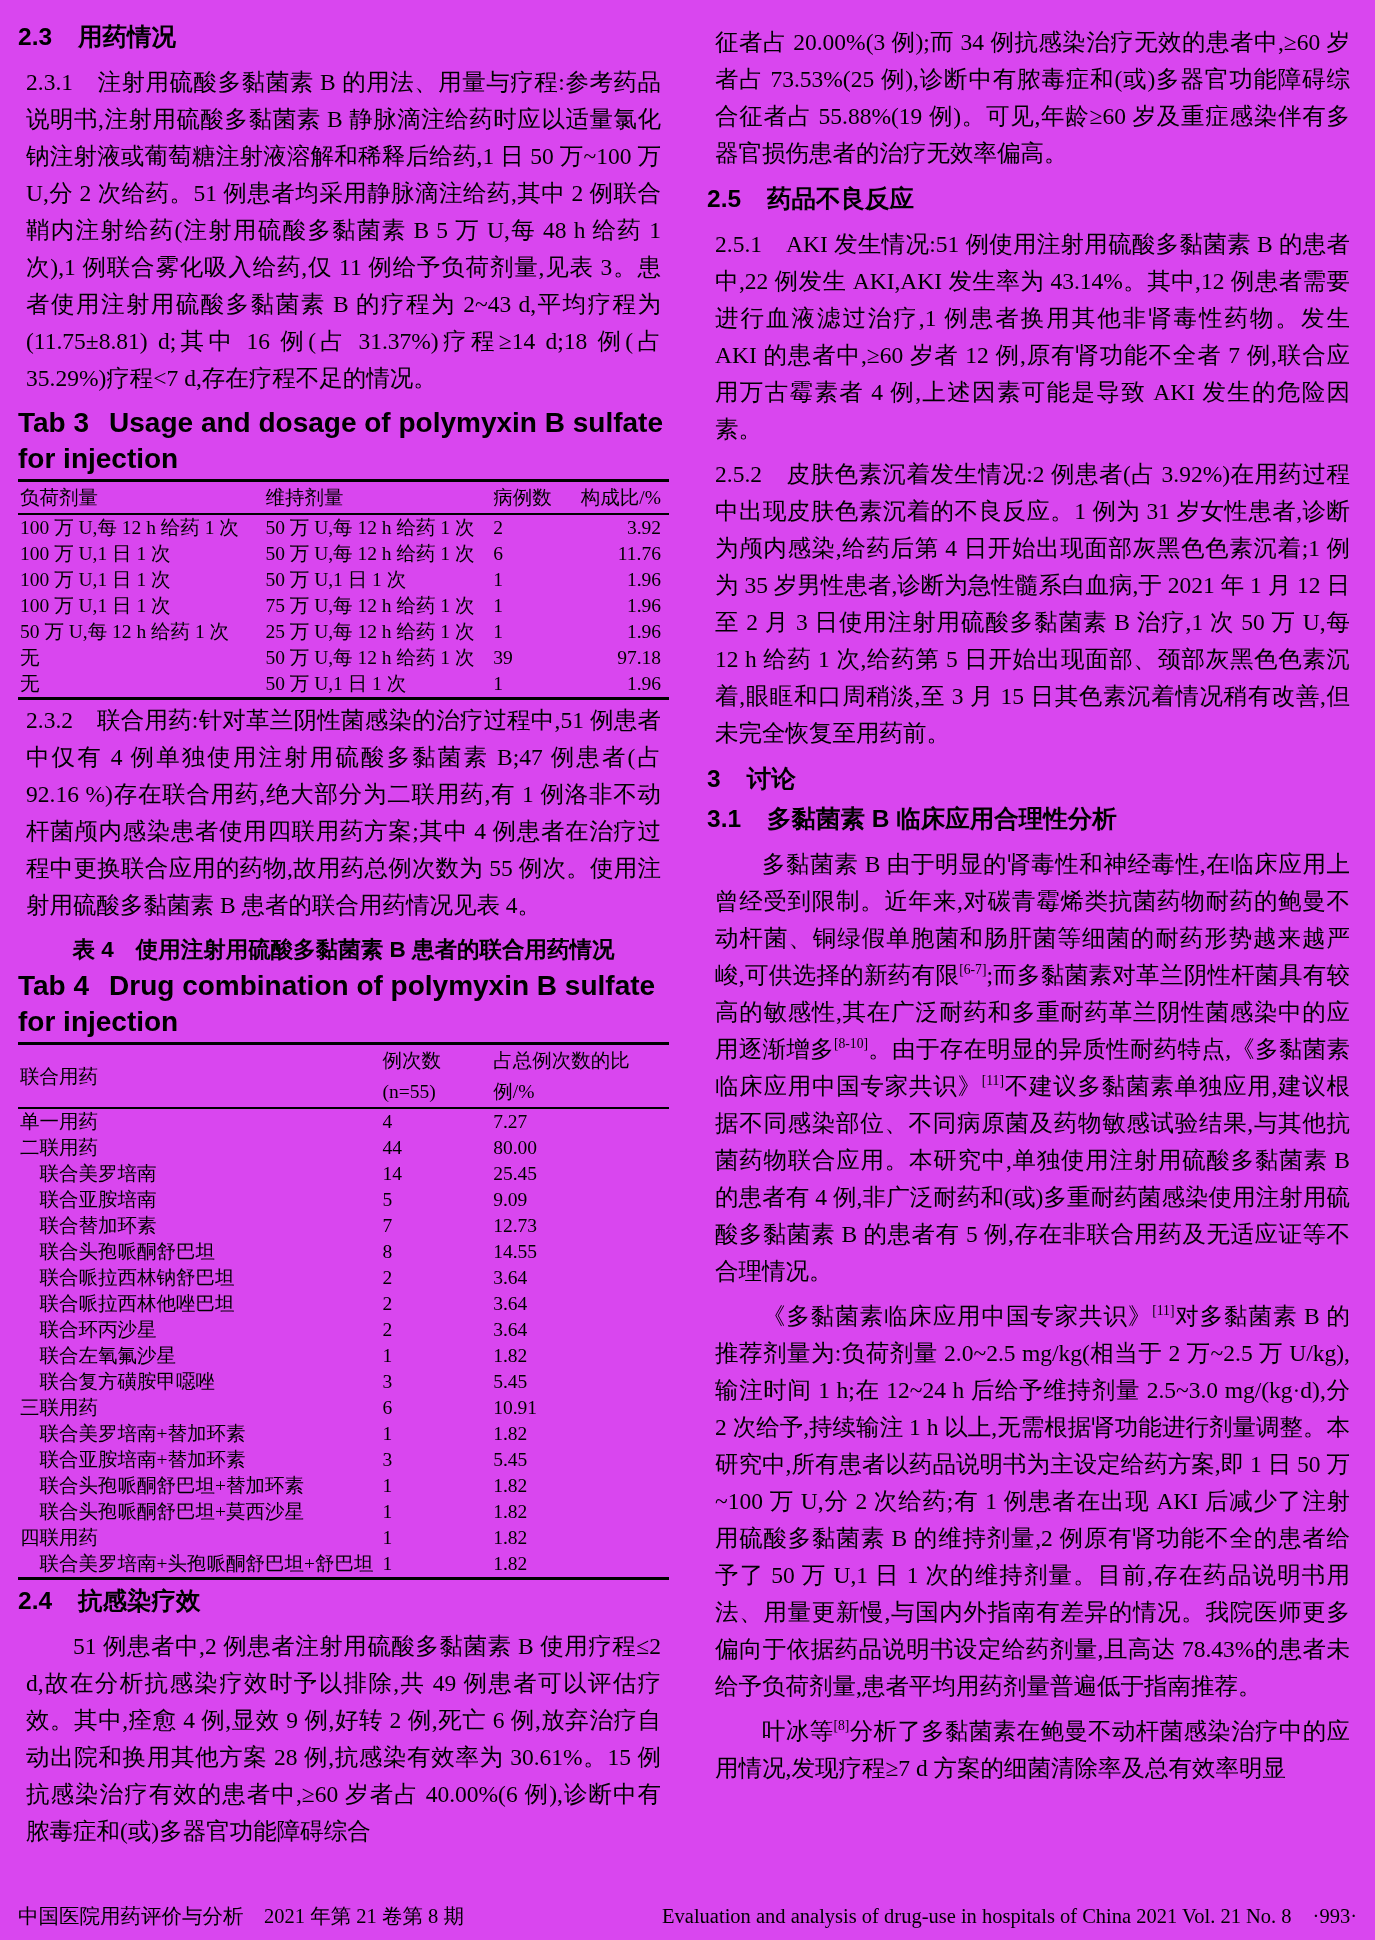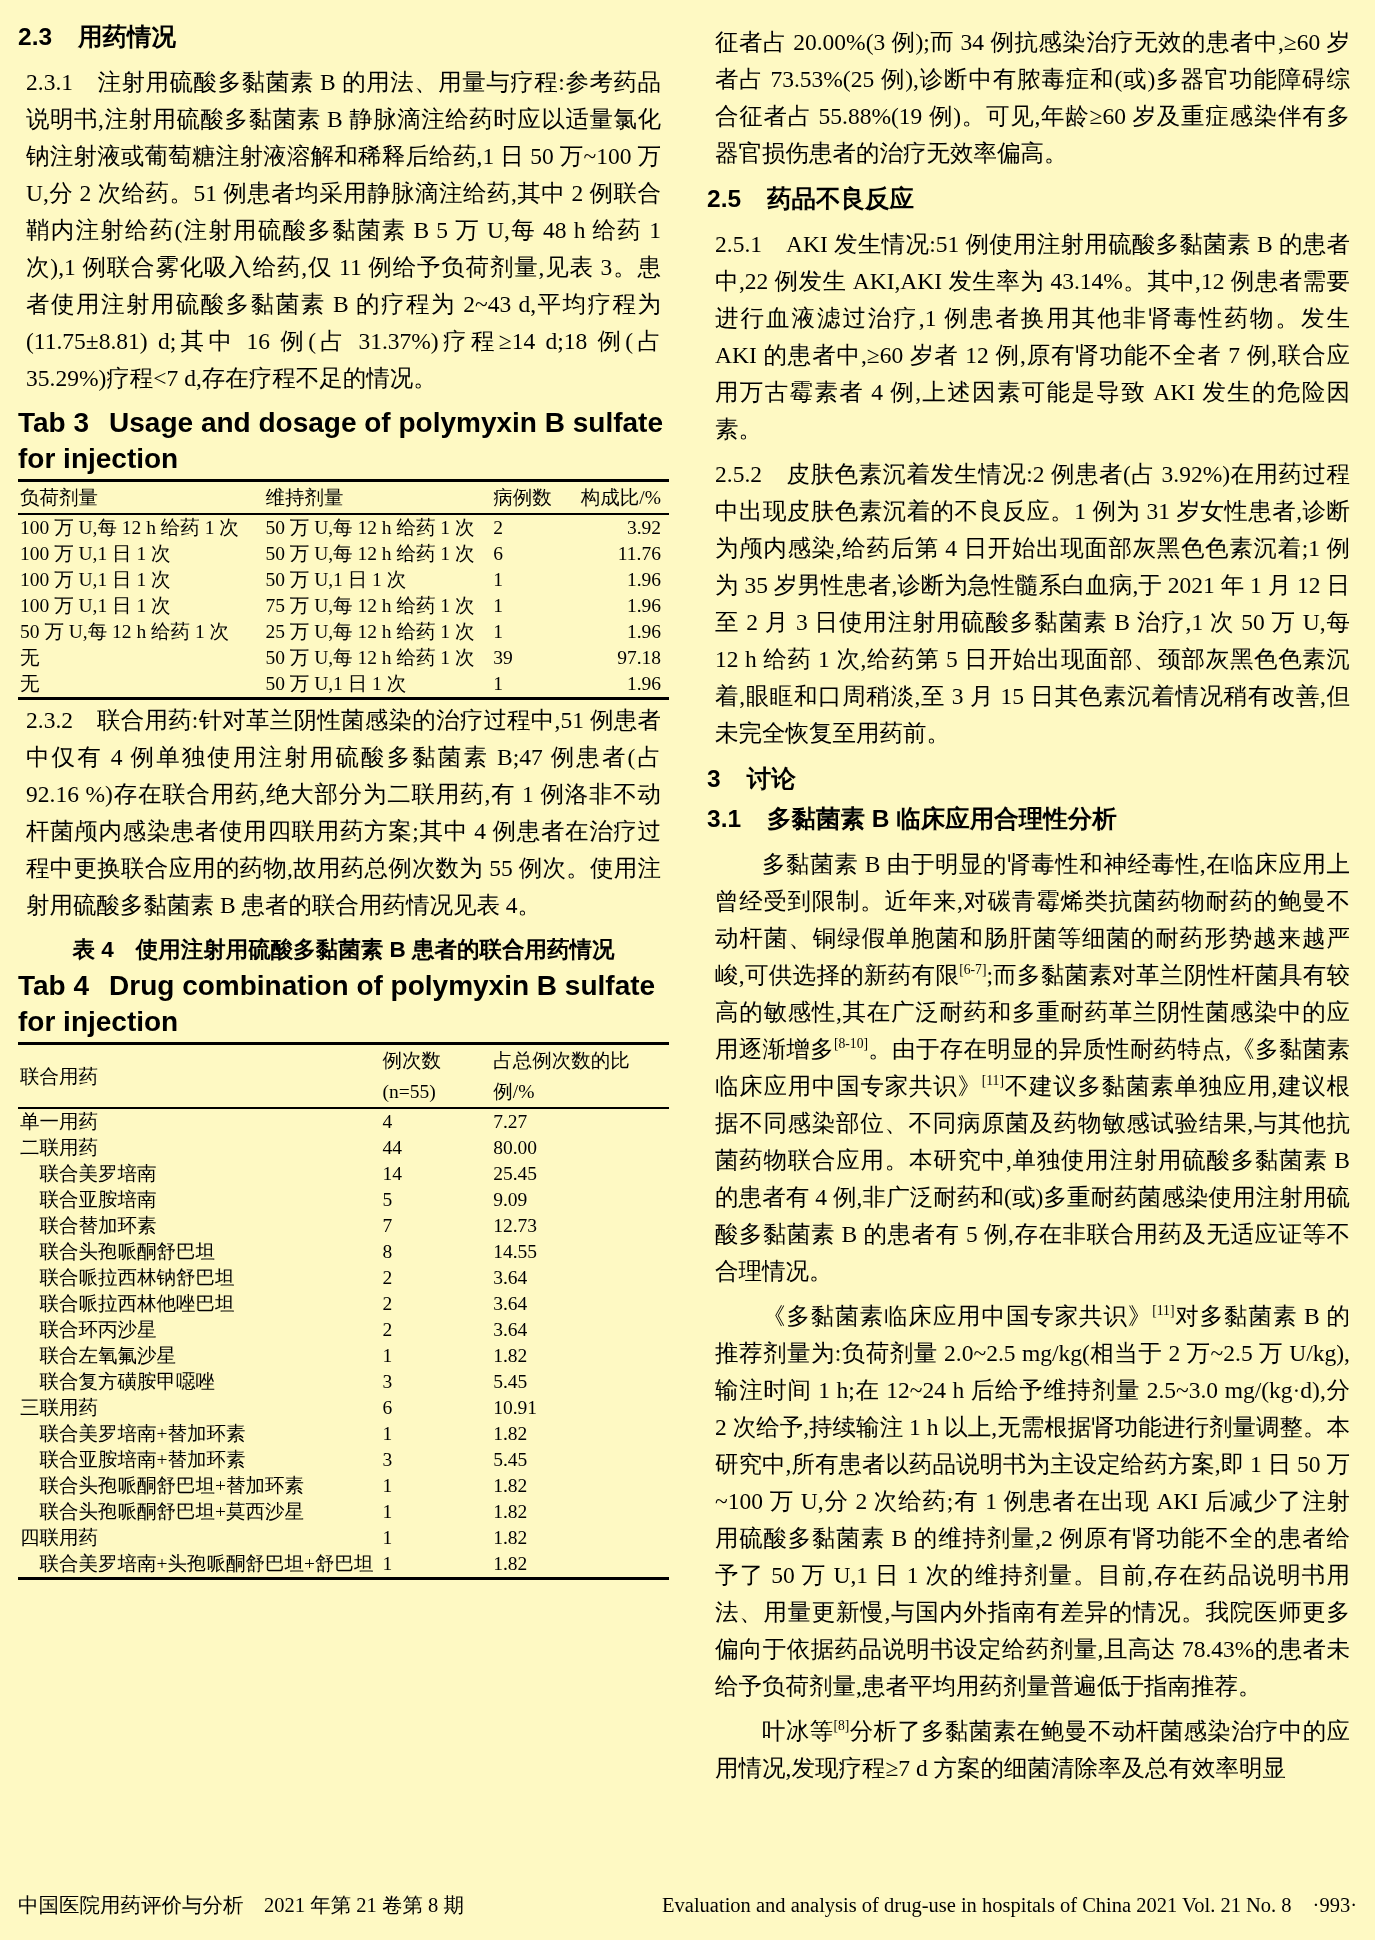--- a/index.html
+++ b/index.html
@@ -1,19 +1,19 @@
 <!DOCTYPE html>
 <html lang="zh"><head>
 <meta charset="utf-8">
 <style>
   html,body{margin:0;padding:0;background:#ffffff;}
   .page{
     position:relative;
     width:1375px;height:1940px;
-    background:#fef9c3;color:#000;
+    background:#d946ef;color:#000;
     font-family:"Liberation Serif","DejaVu Serif",serif;
     overflow:hidden;
   }
   .cols{display:flex;gap:38px;padding:16px 18px 0 18px;box-sizing:border-box;}
   .col{width:651px;flex:0 0 651px;}
   p.body{font-size:23.5px;line-height:37px;text-align:justify;margin:8px;}
   p.indent{text-indent:2em;}
   p.mt{margin-top:2px;}
   h2.sec{
     font-family:"Liberation Sans","DejaVu Sans",sans-serif;
@@ -31,21 +31,21 @@
   }
   .cap-en .cap-num{margin-right:20px;}
   table{width:100%;border-collapse:collapse;border-top:3px solid #000;border-bottom:3px solid #000;font-size:19.5px;table-layout:fixed;}
   thead th{font-weight:400;border-bottom:2px solid #000;line-height:31px;padding:0;}
   tbody td{line-height:26px;padding:0;}
   .al{text-align:left;padding-left:2px;margin-left:20px;}
   .ac{text-align:left;}
   .ar{text-align:right;padding-right:8px;}
   sup{font-size:0.58em;vertical-align:super;line-height:0;}
   .footer{
-    position:absolute;left:18px;right:18px;bottom:22px;
+    position:absolute;left:18px;right:18px;bottom:11px;
     display:flex;justify-content:space-between;align-items:baseline;
     font-size:20.5px;line-height:26px;
   }
   .footer .pgno{margin-left:21px;}
 </style>
 </head>
 <body>
 
 <div class="page">
   <div class="cols">
@@ -250,20 +250,24 @@
 
               <tr>
                 <td class="al">　联合美罗培南+头孢哌酮舒巴坦+舒巴坦</td>
                 <td class="ac">1</td>
                 <td class="ac">1.82</td>
               </tr>
             </tbody>
         </table>
       </section>
 
+      <section>
+        <h2 class="sec"><span class="num">2.4</span><span>抗感染疗效</span></h2>
+        <p class="body indent">51 例患者中,2 例患者注射用硫酸多黏菌素 B 使用疗程≤2 d,故在分析抗感染疗效时予以排除,共 49 例患者可以评估疗效。其中,痊愈 4 例,显效 9 例,好转 2 例,死亡 6 例,放弃治疗自动出院和换用其他方案 28 例,抗感染有效率为 30.61%。15 例抗感染治疗有效的患者中,≥60 岁者占 40.00%(6 例),诊断中有脓毒症和(或)多器官功能障碍综合</p>
+      </section>
     </div>
 
     <div class="col">
       <p class="body">征者占 20.00%(3 例);而 34 例抗感染治疗无效的患者中,≥60 岁者占 73.53%(25 例),诊断中有脓毒症和(或)多器官功能障碍综合征者占 55.88%(19 例)。可见,年龄≥60 岁及重症感染伴有多器官损伤患者的治疗无效率偏高。</p>
 
       <section>
         <h2 class="sec"><span class="num">2.5</span><span>药品不良反应</span></h2>
         <p class="body">2.5.1　AKI 发生情况:51 例使用注射用硫酸多黏菌素 B 的患者中,22 例发生 AKI,AKI 发生率为 43.14%。其中,12 例患者需要进行血液滤过治疗,1 例患者换用其他非肾毒性药物。发生 AKI 的患者中,≥60 岁者 12 例,原有肾功能不全者 7 例,联合应用万古霉素者 4 例,上述因素可能是导致 AKI 发生的危险因素。</p>
         <p class="body">2.5.2　皮肤色素沉着发生情况:2 例患者(占 3.92%)在用药过程中出现皮肤色素沉着的不良反应。1 例为 31 岁女性患者,诊断为颅内感染,给药后第 4 日开始出现面部灰黑色色素沉着;1 例为 35 岁男性患者,诊断为急性髓系白血病,于 2021 年 1 月 12 日至 2 月 3 日使用注射用硫酸多黏菌素 B 治疗,1 次 50 万 U,每 12 h 给药 1 次,给药第 5 日开始出现面部、颈部灰黑色色素沉着,眼眶和口周稍淡,至 3 月 15 日其色素沉着情况稍有改善,但未完全恢复至用药前。</p>
       </section>

